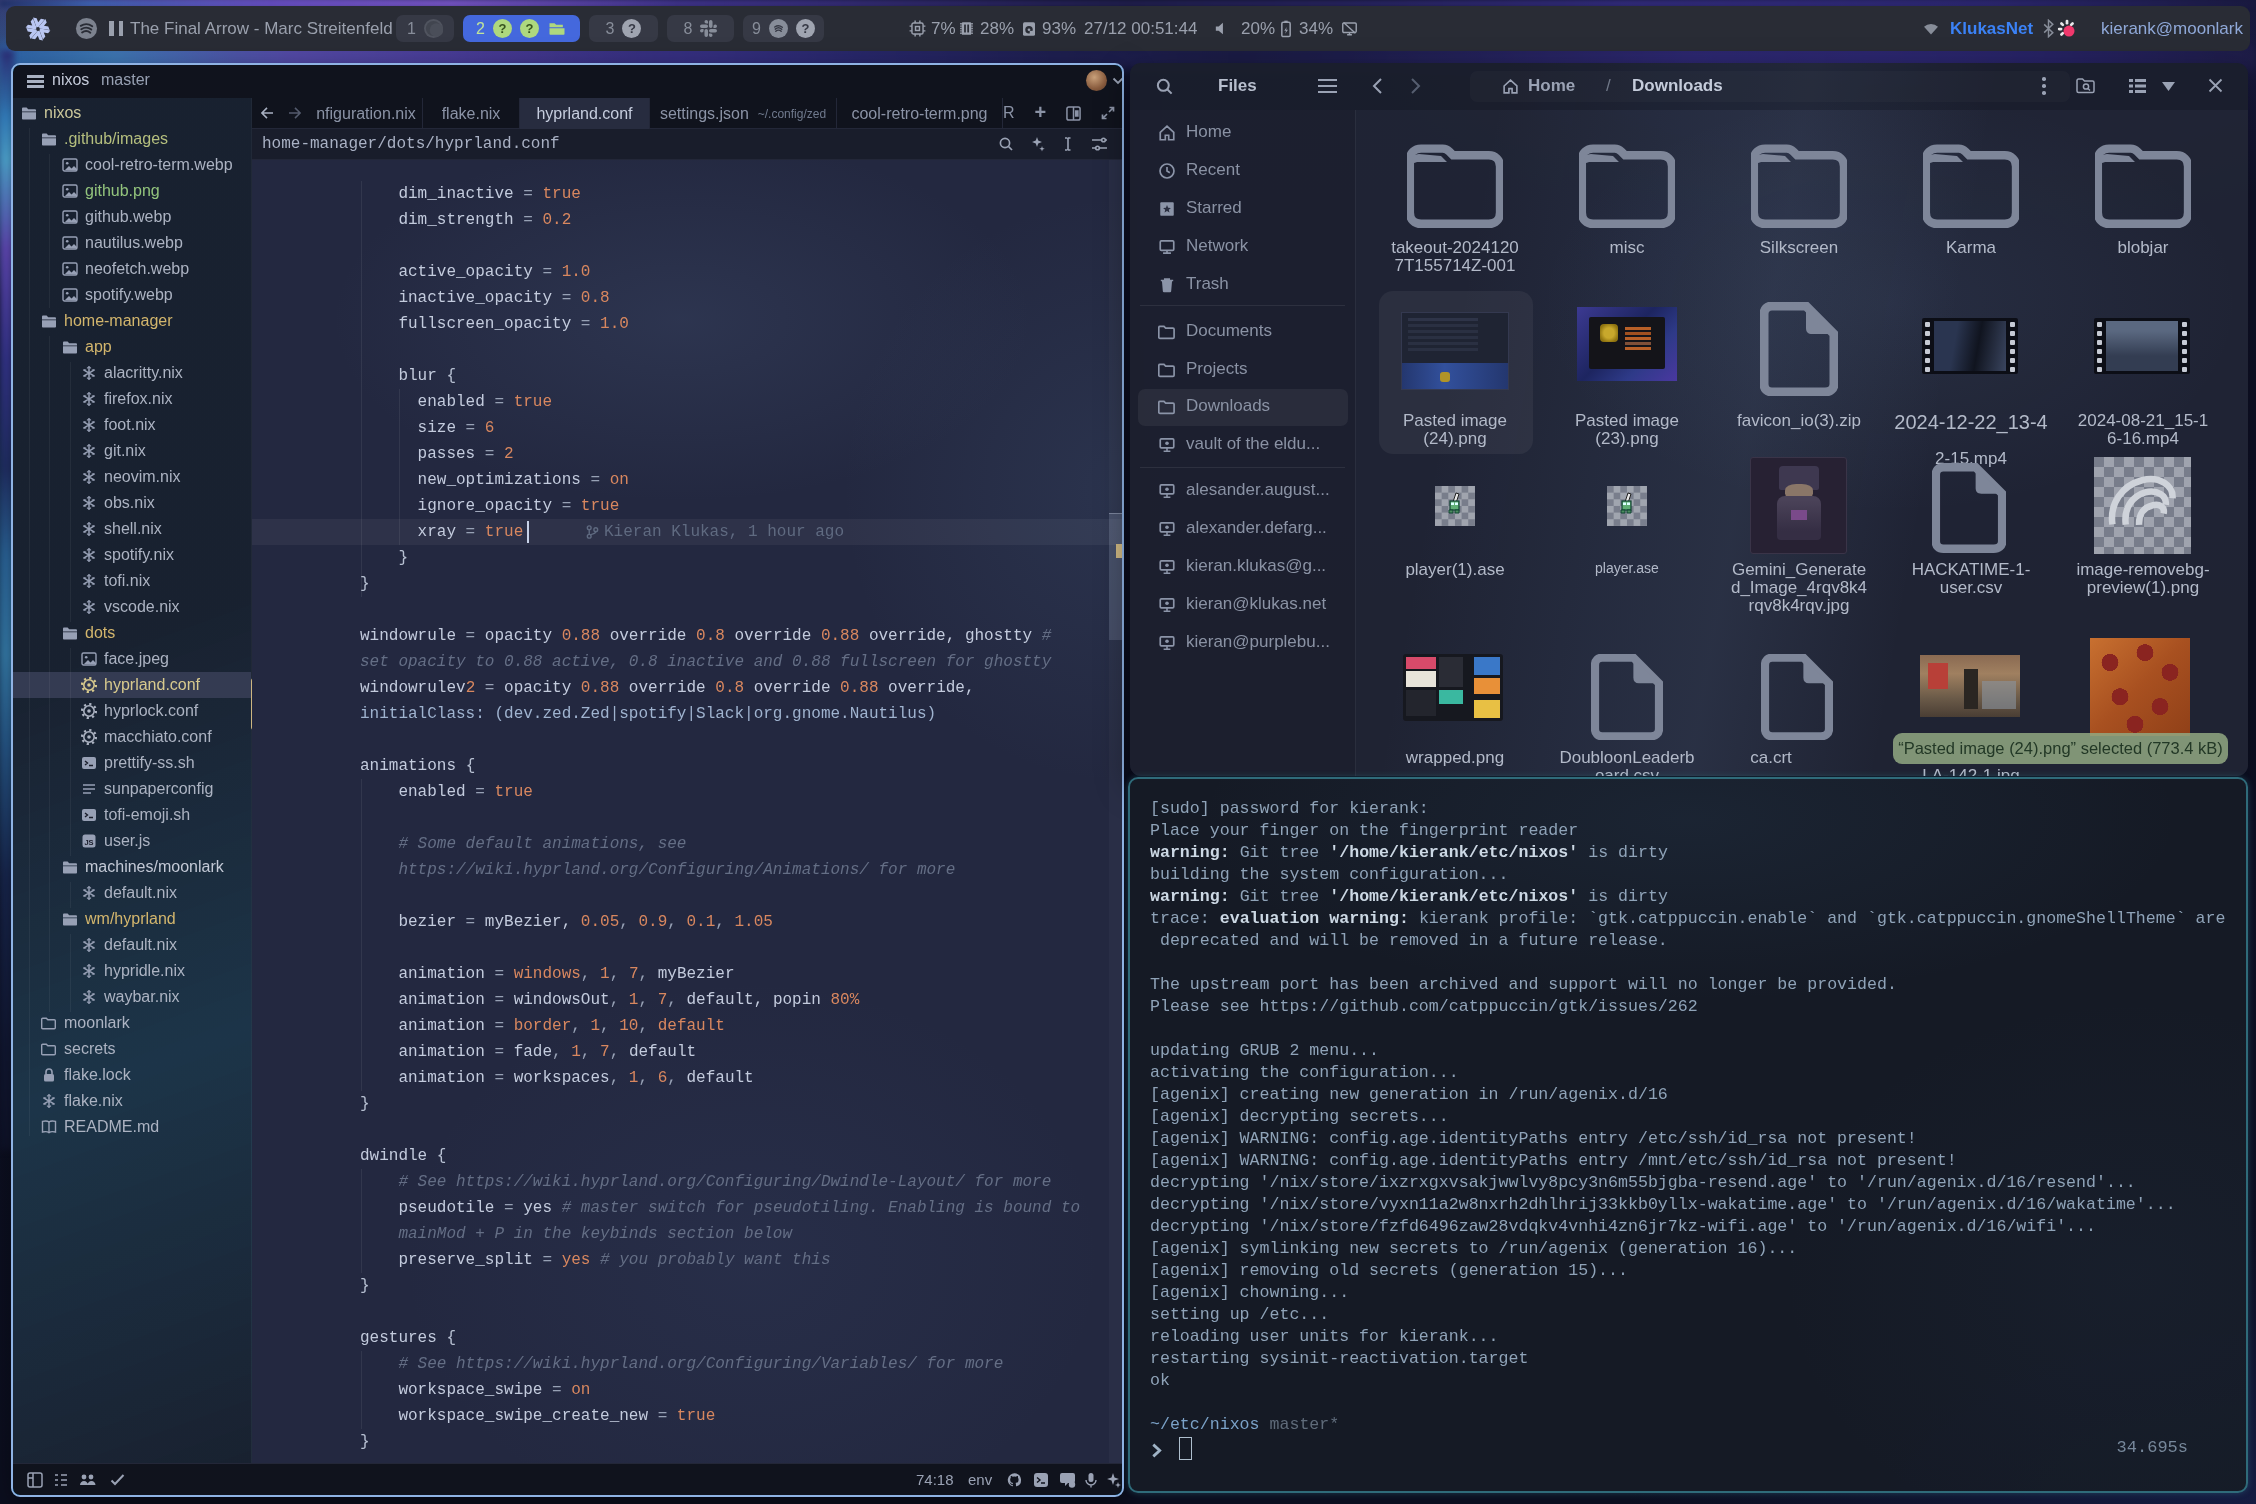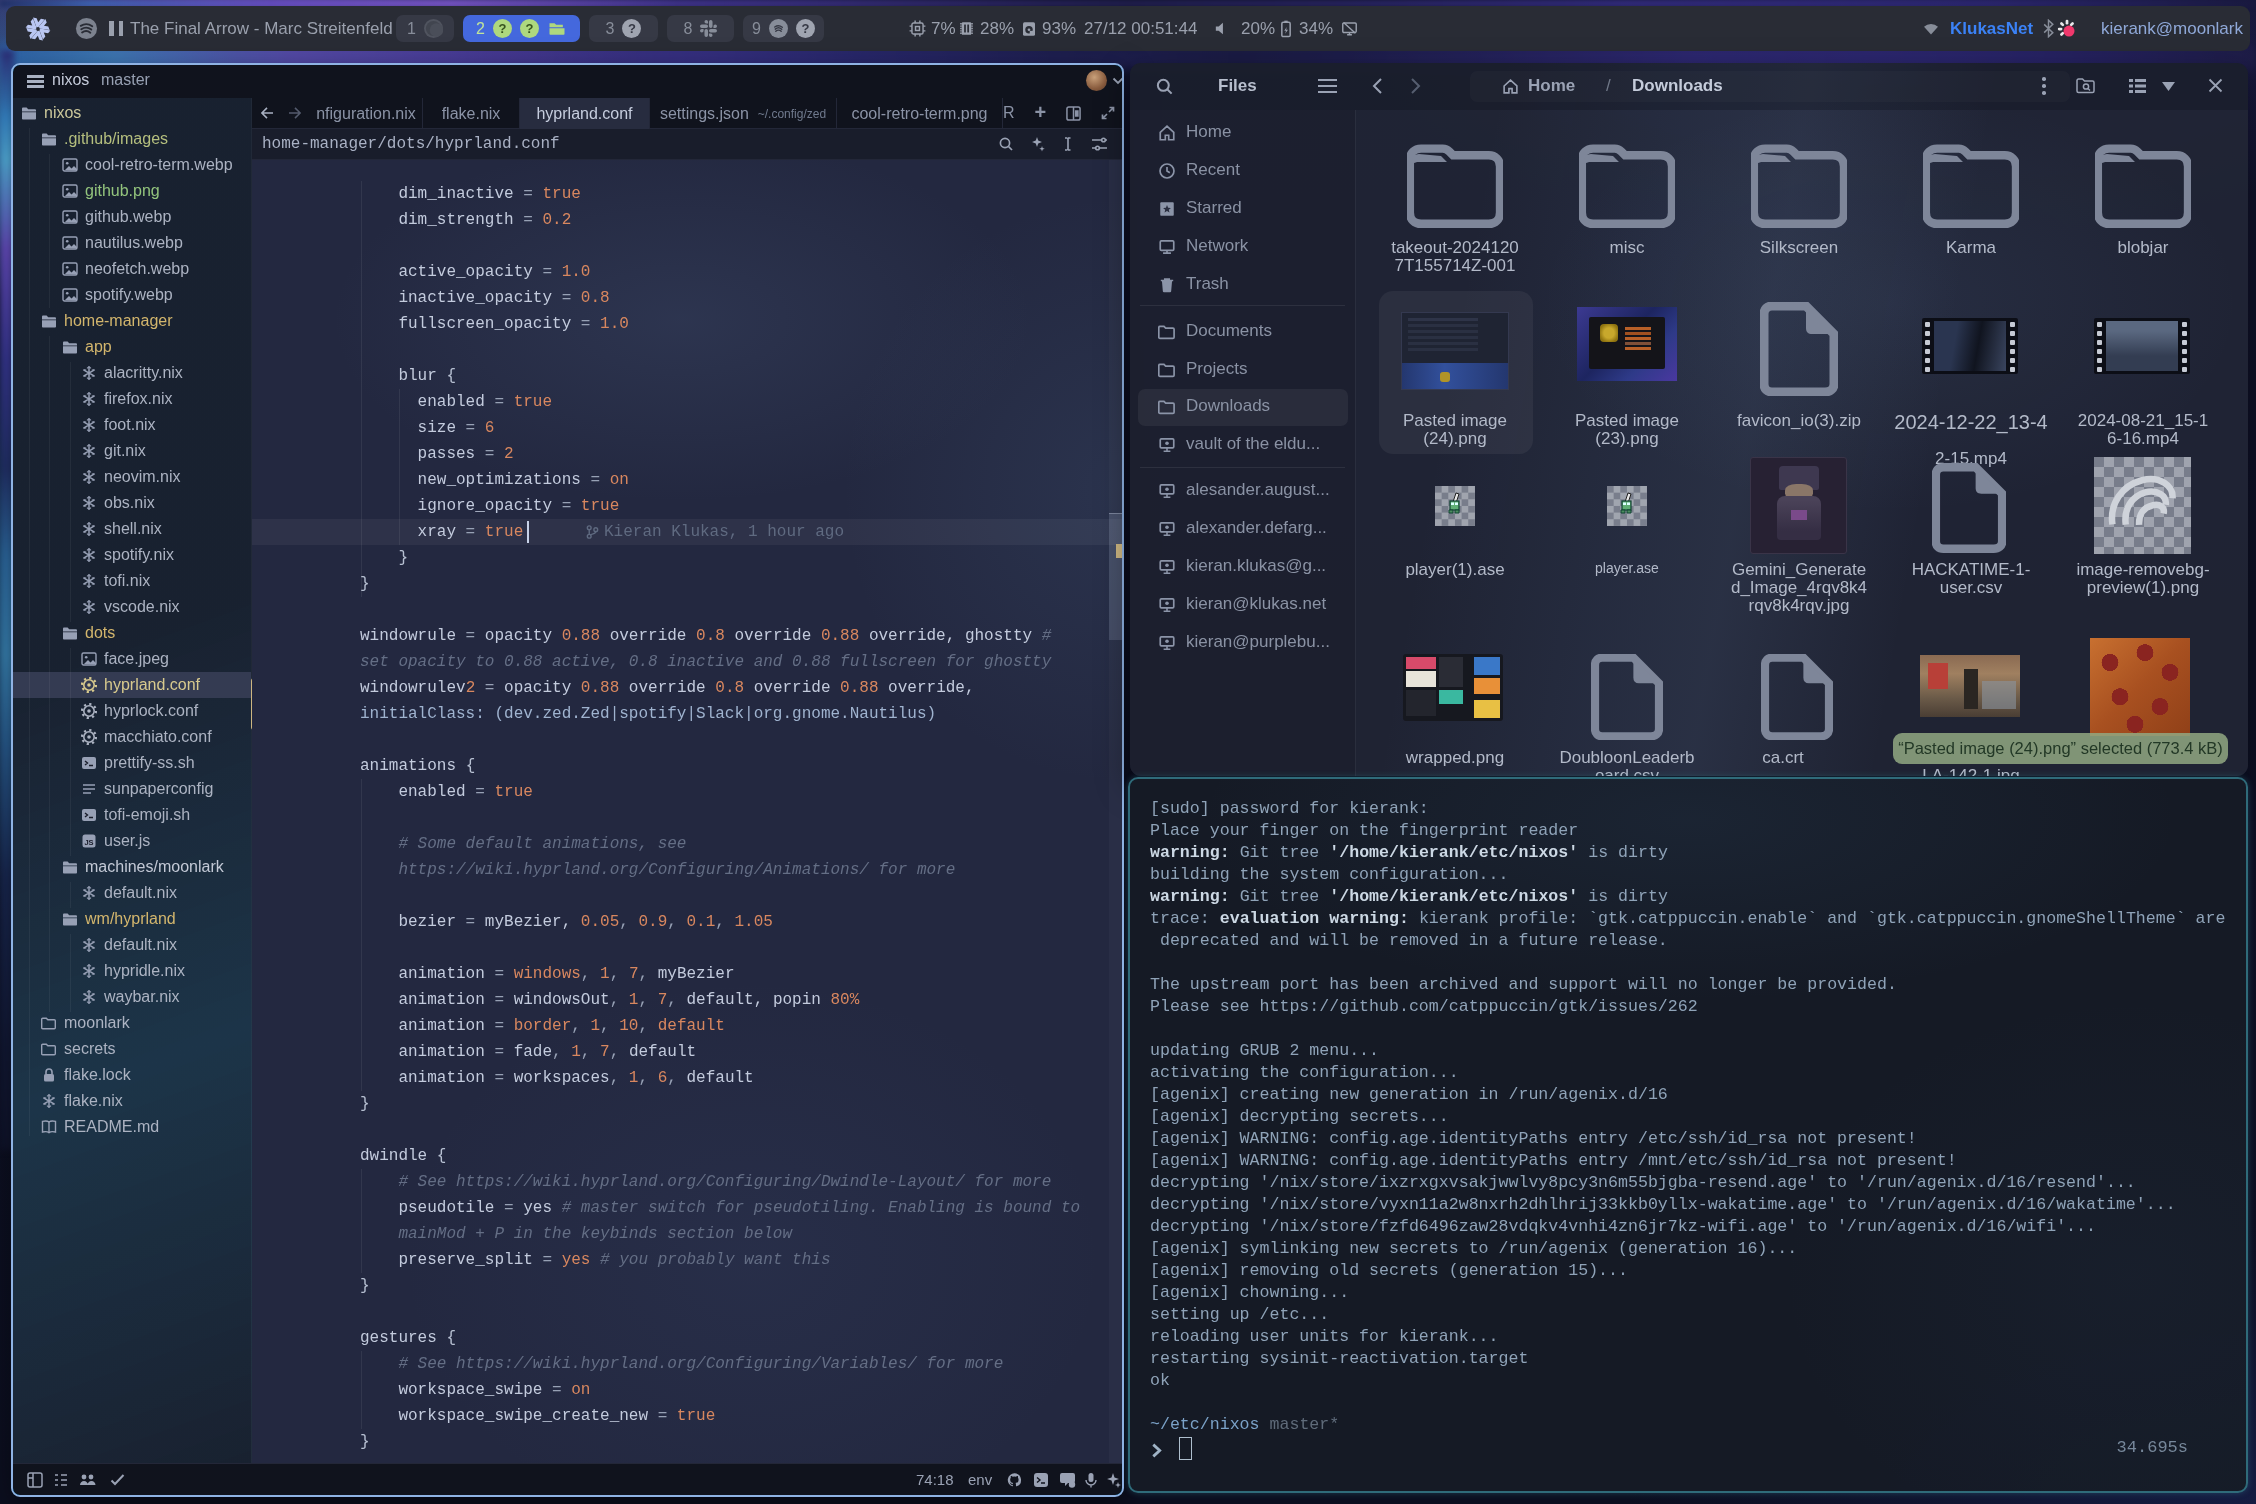--- a/index.html
+++ b/index.html
@@ -955,21 +955,21 @@
       <div class="abs" style="left:461px;top:591px;"><svg width="72" height="86" viewBox="0 0 78 94">
           <path d="M12 4h34l28 28v50c0 5-4 8-9 8H12c-5 0-8-3-8-8V12c0-5 3-8 8-8z" fill="none" stroke="#7e8699" stroke-width="9"></path>
           <path d="M46 4l28 28H52c-4 0-6-2-6-6z" fill="#7e8699"></path>
         </svg></div>
       <div class="abs" style="left:411px;top:685px;width:172px;text-align:center;font-size:17px;color:#b3bac9;white-space:nowrap;overflow:hidden;">DoubloonLeaderb</div>
       <div class="abs" style="left:411px;top:703px;width:172px;text-align:center;font-size:17px;color:#b3bac9;white-space:nowrap;overflow:hidden;">oard.csv</div>
       <div class="abs" style="left:631px;top:591px;"><svg width="72" height="86" viewBox="0 0 78 94">
           <path d="M12 4h34l28 28v50c0 5-4 8-9 8H12c-5 0-8-3-8-8V12c0-5 3-8 8-8z" fill="none" stroke="#7e8699" stroke-width="9"></path>
           <path d="M46 4l28 28H52c-4 0-6-2-6-6z" fill="#7e8699"></path>
         </svg></div>
-      <div class="abs" style="left:567px;top:685px;width:172px;text-align:center;font-size:17px;color:#b3bac9;white-space:nowrap;overflow:hidden;">ca.crt</div>
+      <div class="abs" style="left:555px;top:685px;width:172px;text-align:center;font-size:17px;color:#b3bac9;white-space:nowrap;overflow:hidden;">ca.crt</div>
       <div class="abs" style="left:790px;top:592px;width:100px;height:62px;background:linear-gradient(180deg,#8a6a52 0%,#a08060 30%,#6a5a48 70%,#4a3e34);">
   <div class="abs" style="left:8px;top:8px;width:20px;height:26px;background:#b84038;"></div>
   <div class="abs" style="left:44px;top:14px;width:14px;height:40px;background:#2a2622;"></div>
   <div class="abs" style="left:62px;top:26px;width:34px;height:28px;background:#8a94a0;opacity:0.6;"></div>
       </div>
       <div class="abs" style="left:755px;top:703px;width:172px;text-align:center;font-size:17px;color:#b3bac9;white-space:nowrap;overflow:hidden;">LA-142-1.jpg</div>
       <div class="abs" style="left:960px;top:575px;width:100px;height:98px;background:
    radial-gradient(14px 14px at 20% 25%,#8a2420 60%,transparent 61%),
    radial-gradient(14px 14px at 55% 15%,#8a2420 60%,transparent 61%),
    radial-gradient(14px 14px at 80% 35%,#8a2420 60%,transparent 61%),

